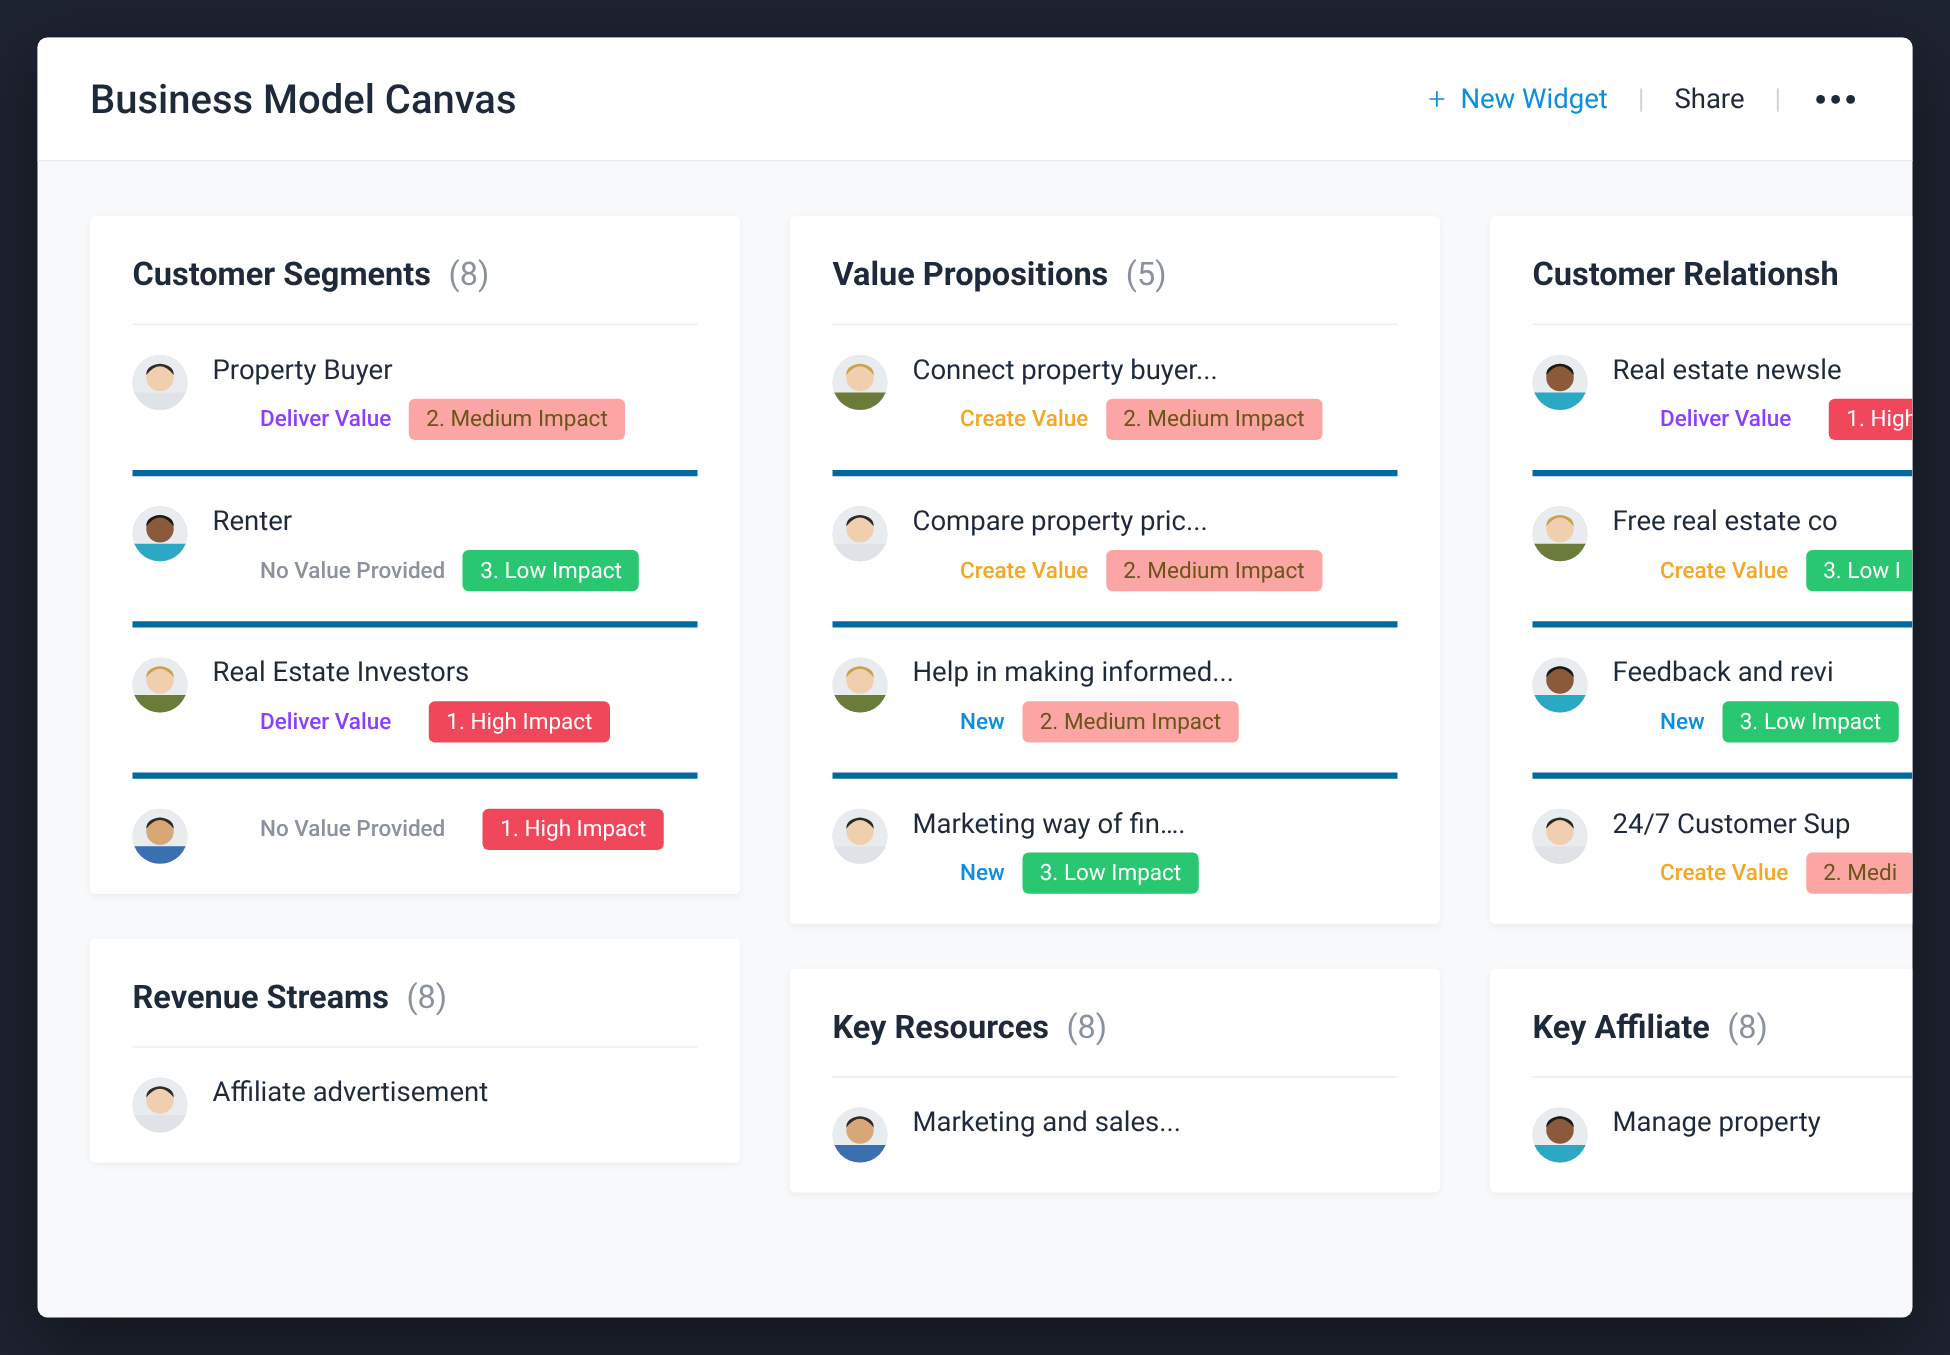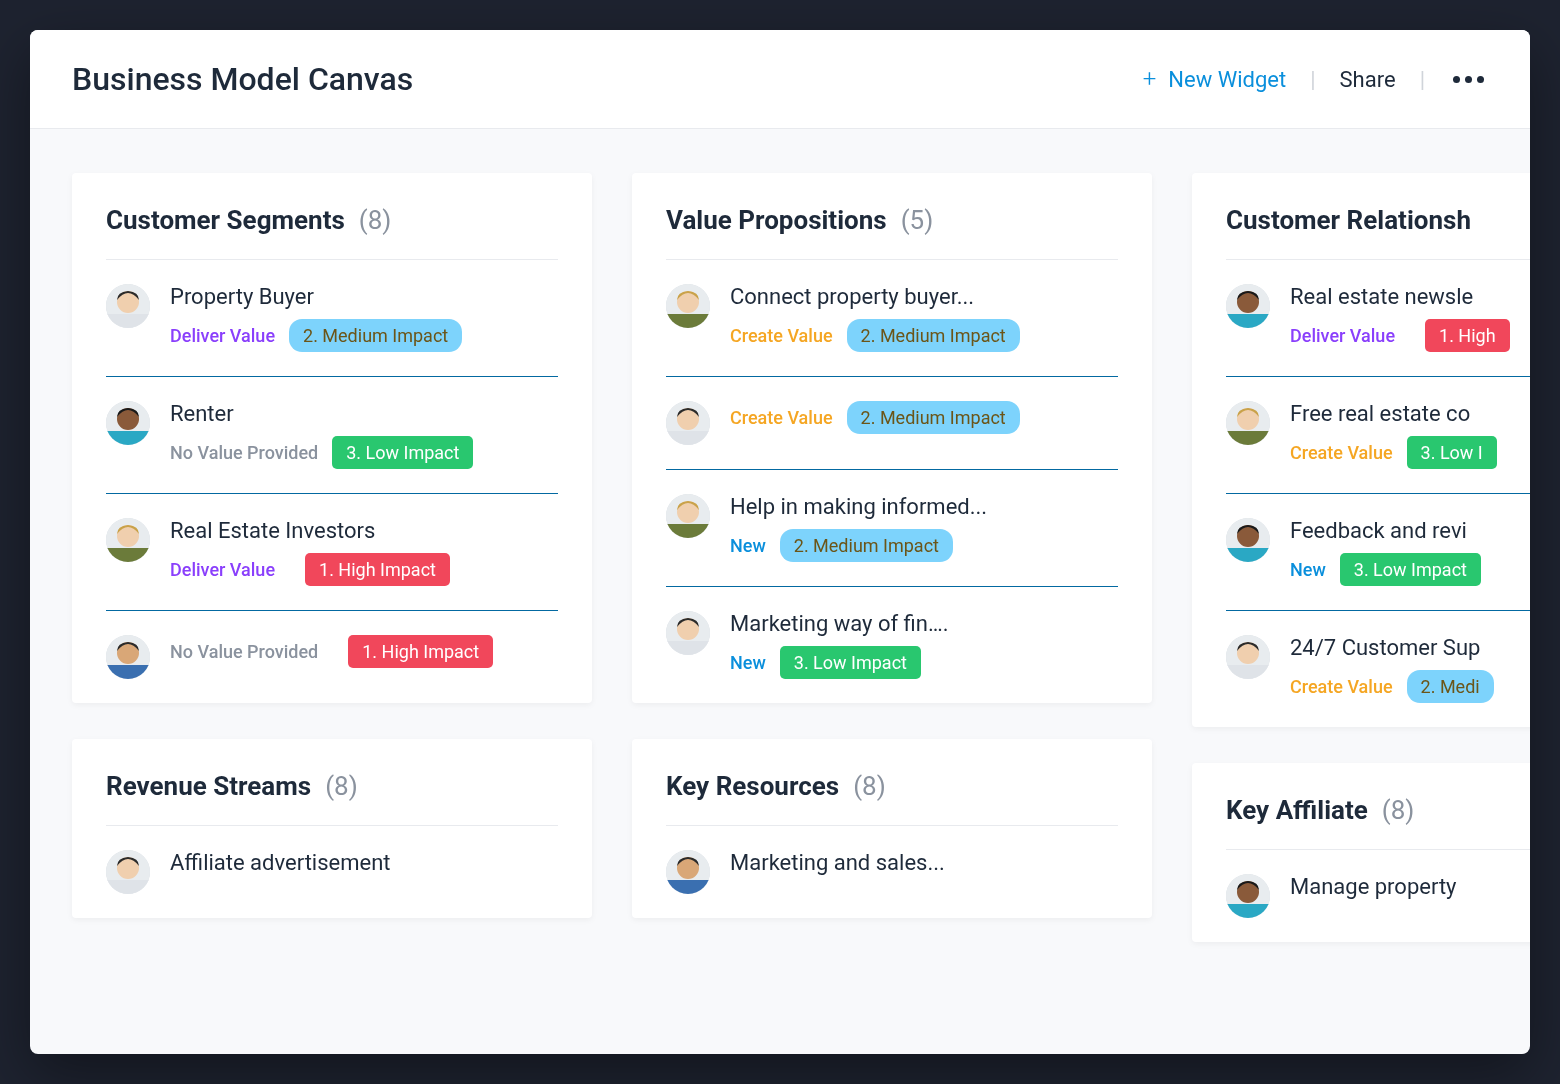--- a/index.html
+++ b/index.html
@@ -108,21 +108,21 @@
 .card-count {
   font-size: 26px;
   color: #8a929e;
   font-weight: 400;
 }
 .card-row {
   display: flex;
   align-items: flex-start;
   gap: 20px;
   padding: 24px 0;
-  border-bottom: 1px solid #0369a1;
+  border-bottom: 5px solid #0369a1;
 }
 .card-row:last-child { border-bottom: none; }
 .avatar {
   width: 44px;
   height: 44px;
   border-radius: 50%;
   flex-shrink: 0;
   position: relative;
   background: #d8dde4;
   display: inline-block;
@@ -144,34 +144,34 @@
   white-space: nowrap;
   overflow: hidden;
   text-overflow: ellipsis;
 }
 .row-meta {
   display: flex;
   align-items: center;
   gap: 14px;
   flex-wrap: wrap;
 }
-.tag-text { font-size: 18px; font-weight: 500; }
+.tag-text { font-size: 18px; font-weight: 500; margin-left: 38px; }
 .tag-deliver { color: #8a3ffc; }
 .tag-create  { color: #f5a623; }
 .tag-new     { color: #0a8fdc; }
 .tag-none    { color: #8a929e; }
 .pill {
   display: inline-block;
   padding: 6px 14px;
   border-radius: 5px;
   font-size: 18px;
   color: #fff;
   white-space: nowrap;
 }
-.pill-medium { background: #7dd3fc; color: #6b5518; border-radius: 13px; }
+.pill-medium { background: #fca5a5; color: #6b5518; }
 .pill-low    { background: #29c76f; }
 .pill-high   { background: #f1475b; margin-left: 16px; }
 </style>
 </head>
 <body>
 
 <div class="app-window">
   <div class="header">
     <div class="page-title">Business Model Canvas</div>
     <div class="header-actions">
@@ -346,20 +346,21 @@
                   </clipPath>
                 </defs>
   <g clip-path="url(#ca1)">
     <rect width="44" height="44" fill="#e8ecef"></rect>
     <rect y="30" width="44" height="20" fill="#dfe3e8"></rect>
     <circle cx="22" cy="18" r="11" fill="#f0cfae"></circle>
     <path d="M11 16 Q22 2 33 16 Q33 8 22 7 Q11 8 11 16 Z" fill="#2b2b2b"></path>
   </g>
               </svg></span>
             <div class="row-body">
+              <div class="row-title">Compare property pric...</div>
               <div class="row-meta">
                 <span class="tag-text tag-create">Create Value</span>
                 <span class="pill pill-medium">2. Medium Impact</span>
               </div>
             </div>
           </div>
           <div class="card-row">
             <span class="avatar"><svg viewBox="0 0 44 44">
                 <defs>
                   <clipPath id="ca3">

